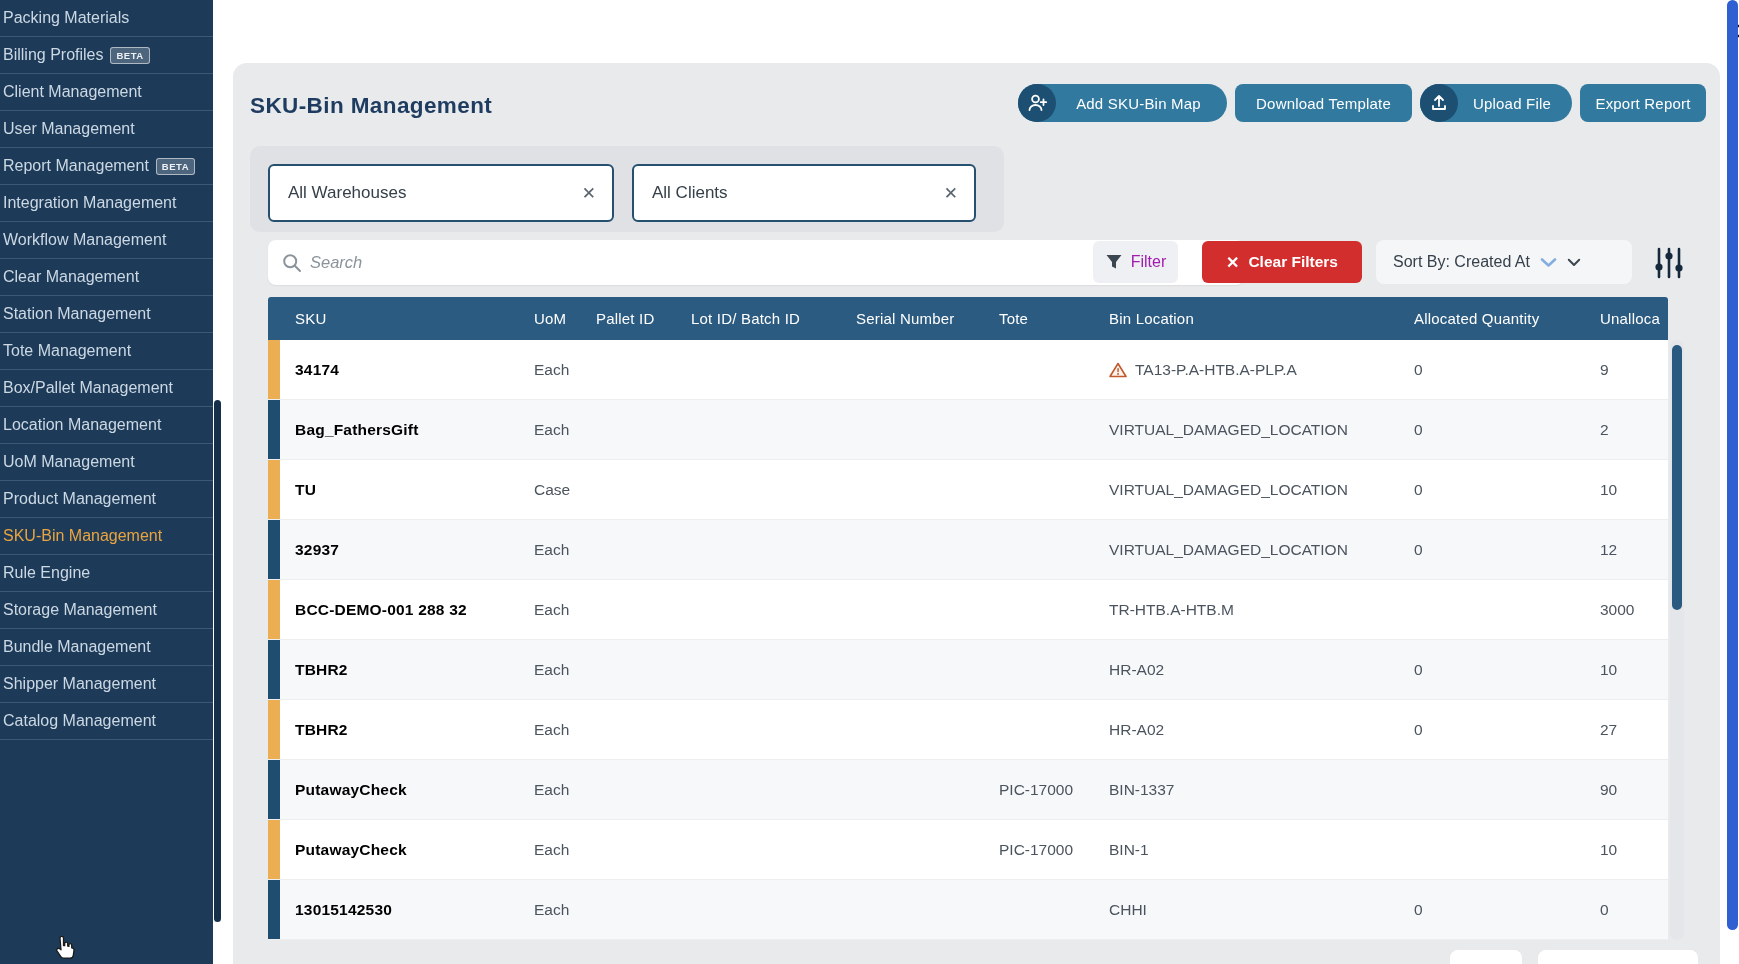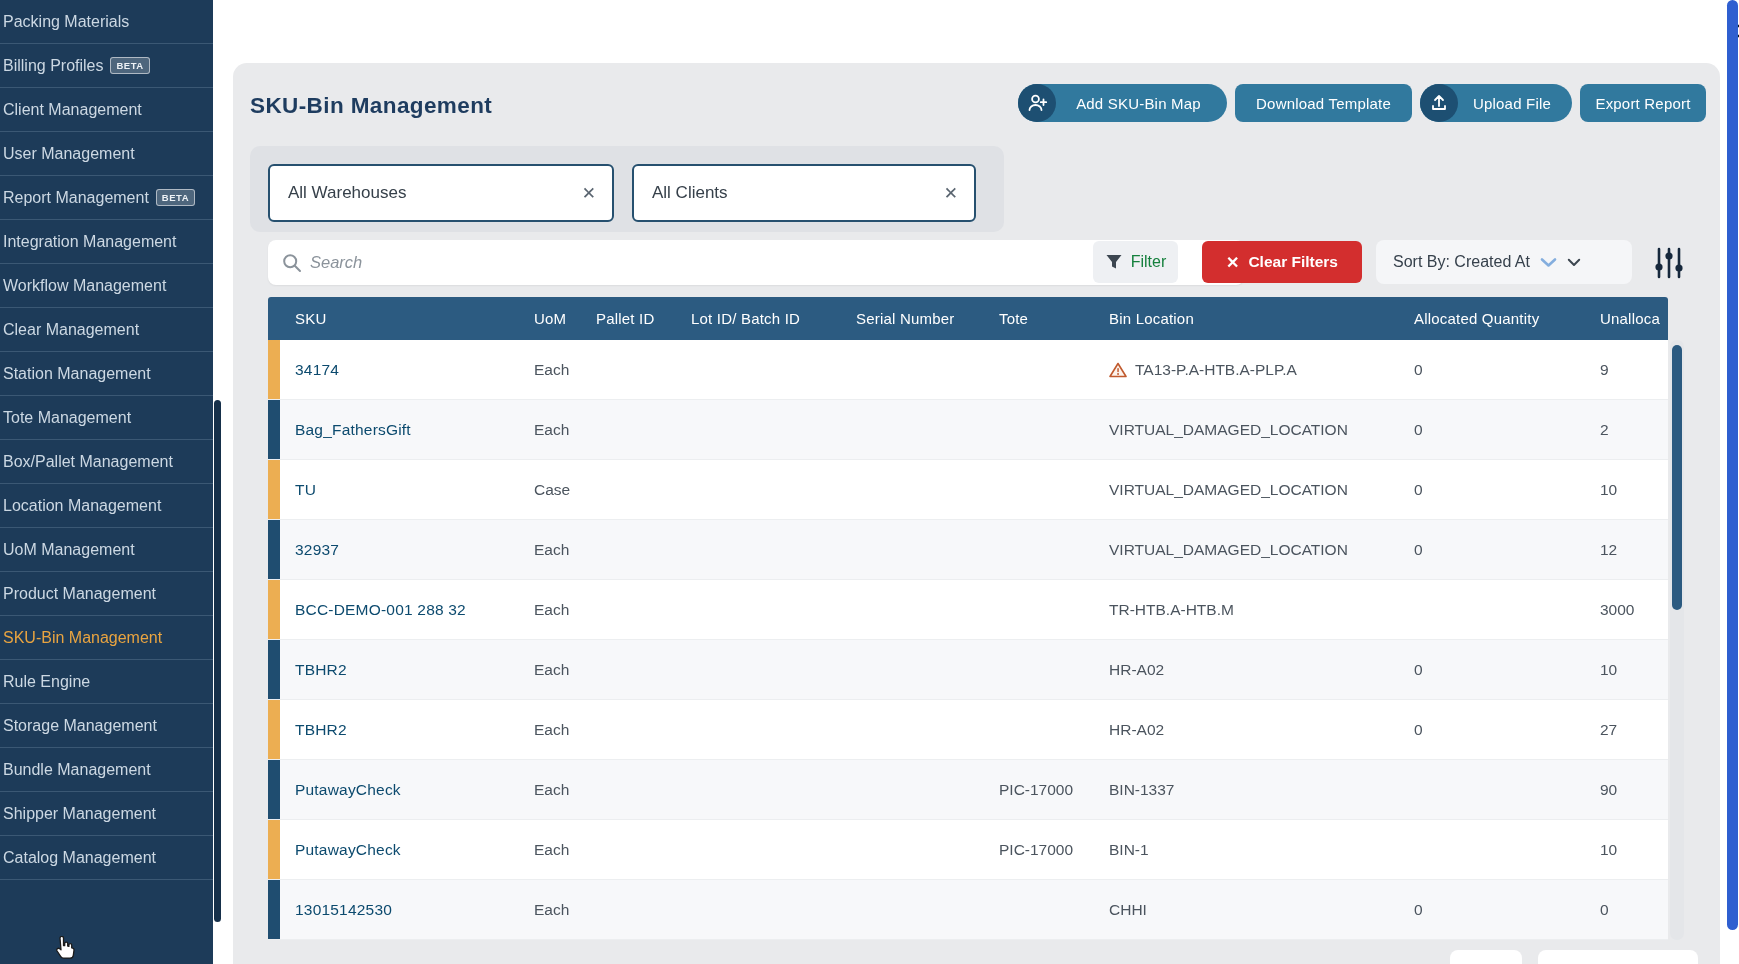--- a/index.html
+++ b/index.html
@@ -3,21 +3,21 @@
 <meta charset="utf-8">
 <style>
   * { margin:0; padding:0; box-sizing:border-box; }
   html,body { width:1739px; height:964px; overflow:hidden; background:#ffffff;
     font-family:"Liberation Sans", sans-serif; }
   .stage { position:relative; width:1739px; height:964px; }
 
   
   .sidebar { position:absolute; left:0; top:0; width:213px; height:964px;
     background:#1d3b59; z-index:5; }
-  .side-item { height:44px; display:flex; align-items:center; padding-left:3px;
+  .side-item { height:37px; display:flex; align-items:center; padding-left:3px;
     font-size:16px; color:#ccd8e3; border-bottom:1px solid rgba(150,175,200,.25);
     white-space:nowrap; overflow:hidden; cursor:pointer; }
   .side-item.active .side-label { color:#e9a440; }
   .beta { margin-left:7px; flex:0 0 auto; font-size:9.5px; font-weight:bold; letter-spacing:.5px;
     color:#eef2f6; background:rgba(255,255,255,.22); border:1px solid rgba(255,255,255,.55);
     border-radius:3px; padding:2px 5px; }
   .side-scroll { position:absolute; left:214px; top:400px; width:7px; height:522px;
     background:#16304a; border-radius:4px; z-index:6; }
 
   
@@ -61,21 +61,21 @@
   
   .search-input { position:absolute; left:35px; top:177px; width:976px; height:45px;
     background:#fff; border:none; border-radius:8px; padding:0 40px 0 42px; font-size:16.5px;
     color:#36414c; box-shadow:0 1px 2px rgba(0,0,0,.06); outline:none; }
   .search-input::placeholder { font-style:italic; color:#8b939b; }
   .search-ic { position:absolute; left:49px; top:190px; pointer-events:none; }
   .search-x { position:absolute; left:1040px; top:188px; width:22px; height:22px;
     font-size:17px; color:#7d868f; cursor:pointer; }
   .filter-btn { position:absolute; left:860px; top:178px; width:85px; height:42px;
     background:#eef0f3; border-radius:6px; display:flex; align-items:center; justify-content:center;
-    gap:8px; font-size:16px; color:#15803d; cursor:pointer; }
+    gap:8px; font-size:16px; color:#a21caf; cursor:pointer; }
   .clear-btn { position:absolute; left:969px; top:178px; width:160px; height:42px;
     background:#d32e2e; border-radius:6px; display:flex; align-items:center; justify-content:center;
     gap:9px; font-size:15.5px; font-weight:600; color:#fff; cursor:pointer; }
   .clear-x { font-size:16px; font-weight:bold; font-style:normal; }
   .sort-btn { position:absolute; left:1143px; top:177px; width:256px; height:44px;
     background:#f5f6f8; border-radius:8px; display:flex; align-items:center; font-size:16px;
     color:#36414c; padding-left:17px; gap:10px; cursor:pointer; }
   .sliders { position:absolute; left:1419px; top:184px; cursor:pointer; }
 
   
@@ -90,21 +90,21 @@
     white-space:nowrap; overflow:hidden; gap:8px; }
   .grid > :nth-child(1){ padding-left:27px; }
   .grid > :nth-child(2){ padding-left:14px; }
   .grid > :nth-child(3){ padding-left:16px; }
   .grid > :nth-child(4){ padding-left:21px; }
   .grid > :nth-child(5){ padding-left:16px; }
   .grid > :nth-child(6){ padding-left:14px; }
   .grid > :nth-child(7){ padding-left:14px; }
   .grid > :nth-child(8){ padding-left:14px; }
   .grid > :nth-child(9){ padding-left:15px; }
-  .trow > .cell.c-sku { font-weight:400; color:#0c4a6e; letter-spacing:.2px;text-align:center; }
+  .trow > .cell.c-sku { font-weight:700; color:#000000; letter-spacing:.2px;text-align:center; }
   .stripe { position:absolute; left:0; top:0; bottom:0; width:12px; }
   .stripe.orange { background:#ecae52; }
   .stripe.navy { background:#1f4d70; }
 
   .tbl-scroll-track { position:absolute; left:1437px; top:277px; width:14px; height:600px;
     background:#e4e6e9; border-radius:7px; }
   .tbl-scroll-thumb { position:absolute; left:1439px; top:282px; width:10px; height:265px;
     background:#2b5a80; border-radius:5px; cursor:grab; }
 
   

